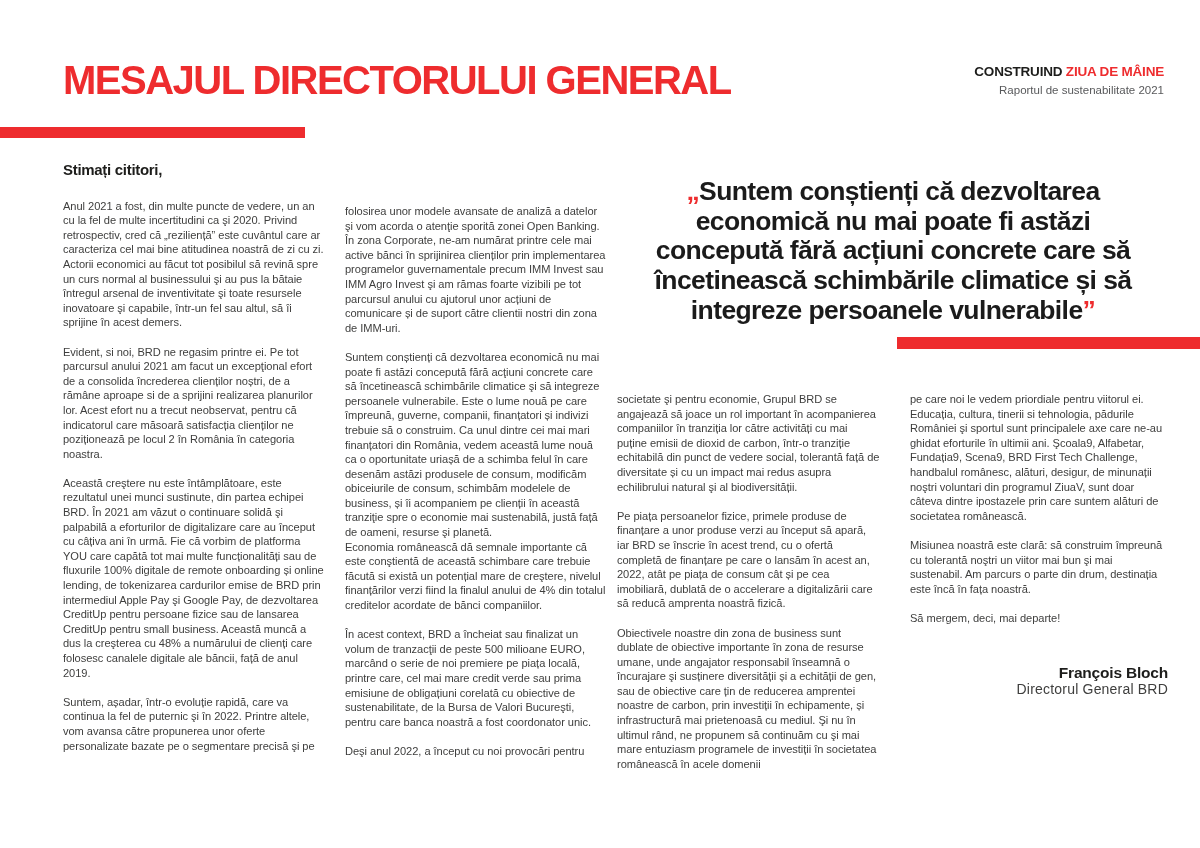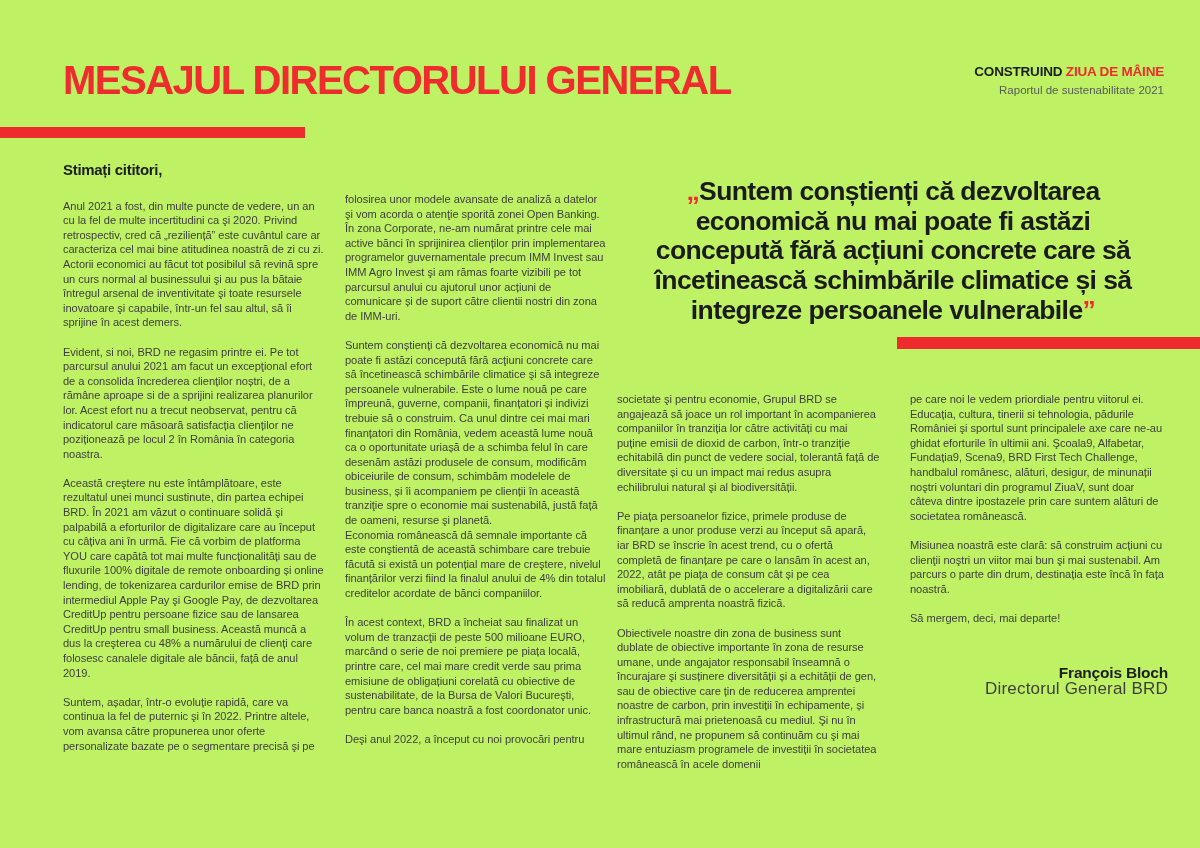--- a/index.html
+++ b/index.html
@@ -1,19 +1,19 @@
 <!DOCTYPE html>
 <html lang="ro" style="--accent: #EE2C2E;"><head>
 <meta charset="utf-8">
 <style>
   html,body{margin:0;padding:0;background:#e8e8e8;}
   .page{
     position:relative;
     width:1200px;height:848px;
-    background:#bef264;
+    background:#ffffff;
     overflow:hidden;
     font-family:"Liberation Sans", sans-serif;
     -webkit-font-smoothing:antialiased;
   }
   
   .page-title{
     position:absolute;left:63px;top:58px;
     font-size:40px;font-weight:800;letter-spacing:-1.5px;
     color:var(--accent,#EE2C2E);
     white-space:nowrap;
@@ -31,21 +31,21 @@
   }
   
   .col{
     position:absolute;
     font-size:11.1px;line-height:14.6px;color:#3e3e3d;
     letter-spacing:-0.05px;
   }
   .col p{margin:0 0 14.6px 0;}
   .col p.tight{margin-bottom:0;}
   .col1{left:63px;top:163px;width:261px;}
-  .col2{left:345px;top:192px;width:261px;}
+  .col2{left:345px;top:204px;width:261px;}
   .col3{left:617px;top:392px;width:263px;}
   .col4{left:910px;top:392px;width:258px;}
   .greeting{
     font-size:15px;font-weight:800;color:#1d1d1b;
     letter-spacing:-0.3px;
     margin:0 0 21px 0;
   }
   
   .pull-quote{
     position:absolute;left:615px;top:177px;width:556px;
@@ -55,21 +55,21 @@
   }
   .pull-quote .qmark{color:var(--accent,#EE2C2E);}
   .pull-quote .qtext{white-space:pre-line;}
   .accent-bar-right{
     position:absolute;left:897px;top:337px;width:303px;height:12px;
     background:var(--accent,#EE2C2E);
   }
   
   .signature{margin-top:40px;text-align:right;}
   .signature-name{font-size:15.5px;font-weight:800;color:#1d1d1b;letter-spacing:-0.2px;}
-  .signature-role{font-size:17px;color:#3e3e3d;letter-spacing:0.2px;margin-top:2px;}
+  .signature-role{font-size:14px;color:#3e3e3d;letter-spacing:0.2px;margin-top:2px;}
 </style>
 </head>
 <body>
 
 <div class="page">
 
   <div class="page-title">MESAJUL DIRECTORULUI GENERAL</div>
 
   <div class="brand">
     <div class="brand-line1">
@@ -108,21 +108,21 @@
   <div class="accent-bar-right"></div>
 
   <div class="col col3">
     <p>societate şi pentru economie, Grupul BRD se angajează să joace un rol important în acompanierea companiilor în tranziția lor către activități cu mai puține emisii de dioxid de carbon, într-o tranziție echitabilă din punct de vedere social, tolerantă față de diversitate și cu un impact mai redus asupra echilibrului natural şi al biodiversității.</p>
     <p>Pe piața persoanelor fizice, primele produse de finanțare a unor produse verzi au început să apară, iar BRD se înscrie în acest trend, cu o ofertă completă de finanțare pe care o lansăm în acest an, 2022, atât pe piața de consum cât și pe cea imobiliară, dublată de o accelerare a digitalizării care să reducă amprenta noastră fizică.</p>
     <p>Obiectivele noastre din zona de business sunt dublate de obiective importante în zona de resurse umane,  unde angajator responsabil înseamnă o încurajare şi susținere diversității și a echității de gen, sau de obiective care țin de reducerea amprentei noastre de carbon, prin investiții în echipamente, și infrastructură mai prietenoasă cu mediul. Şi nu în ultimul rând, ne propunem să continuăm cu şi mai mare entuziasm programele de investiții în societatea românească în acele domenii</p>
   </div>
 
   <div class="col col4">
     <p>pe care noi le vedem priordiale pentru viitorul ei. Educația, cultura, tinerii si tehnologia, pădurile României şi sportul sunt principalele axe care ne-au ghidat eforturile în ultimii ani. Şcoala9, Alfabetar, Fundația9, Scena9, BRD First Tech Challenge, handbalul românesc, alături, desigur, de minunații noştri voluntari din programul ZiuaV, sunt doar câteva dintre ipostazele prin care suntem alături de societatea românească.</p>
-    <p>Misiunea noastră este clară: să construim acțiuni cu clienţii noştri un viitor mai bun şi mai sustenabil. Am parcurs o parte din drum, destinația este încă în fața noastră.</p>
+    <p>Misiunea noastră este clară: să construim împreună cu tolerantă noştri un viitor mai bun şi mai sustenabil. Am parcurs o parte din drum, destinația este încă în fața noastră.</p>
     <p>Să mergem, deci, mai departe!</p>
 
     <div class="signature">
       <div class="signature-name">François Bloch</div>
       <div class="signature-role">Directorul General BRD</div>
     </div>
   </div>
 
 </div>
 

